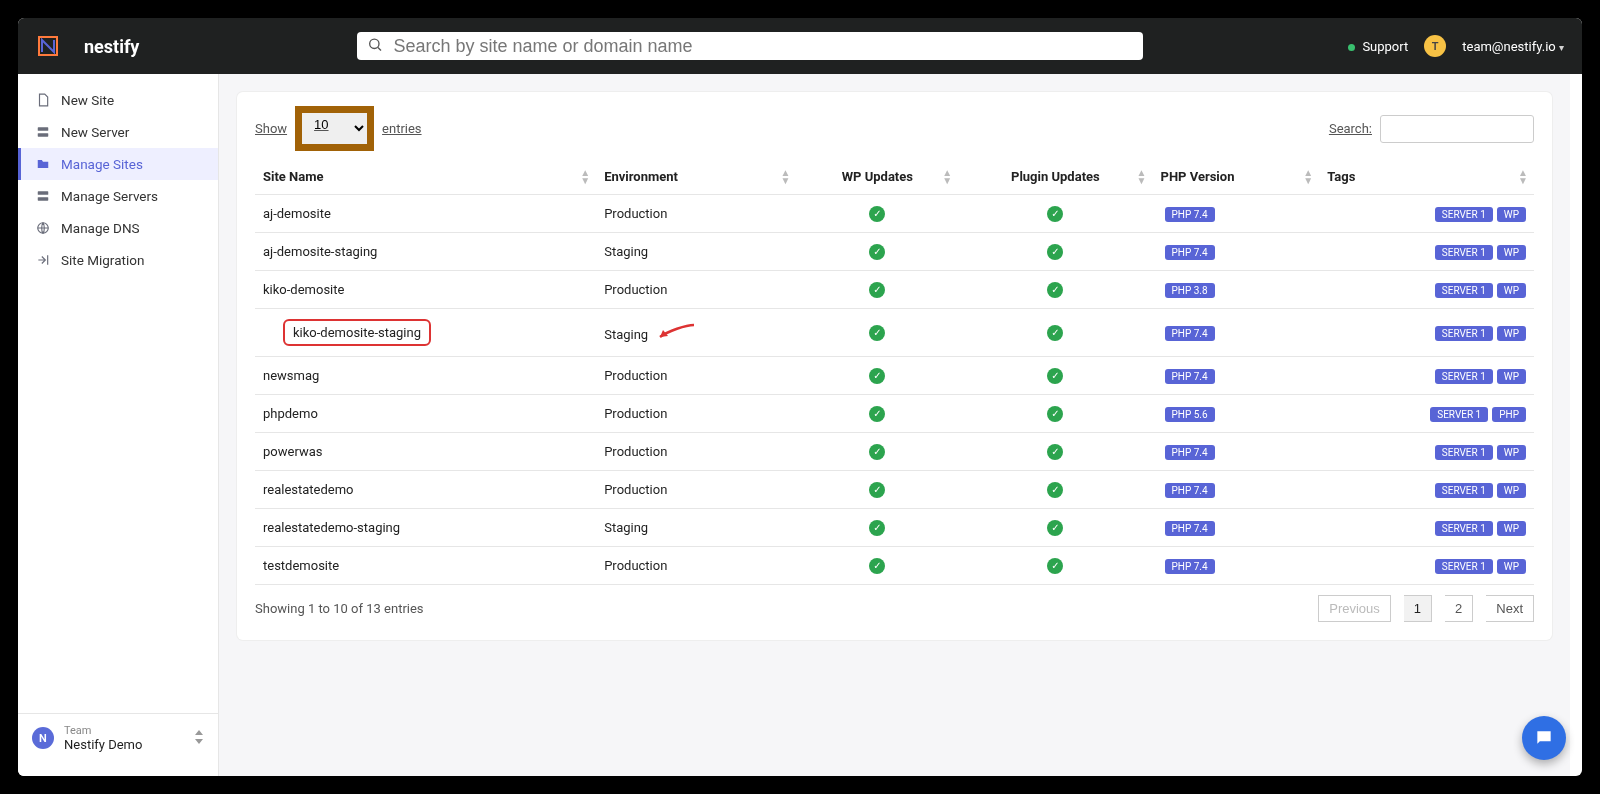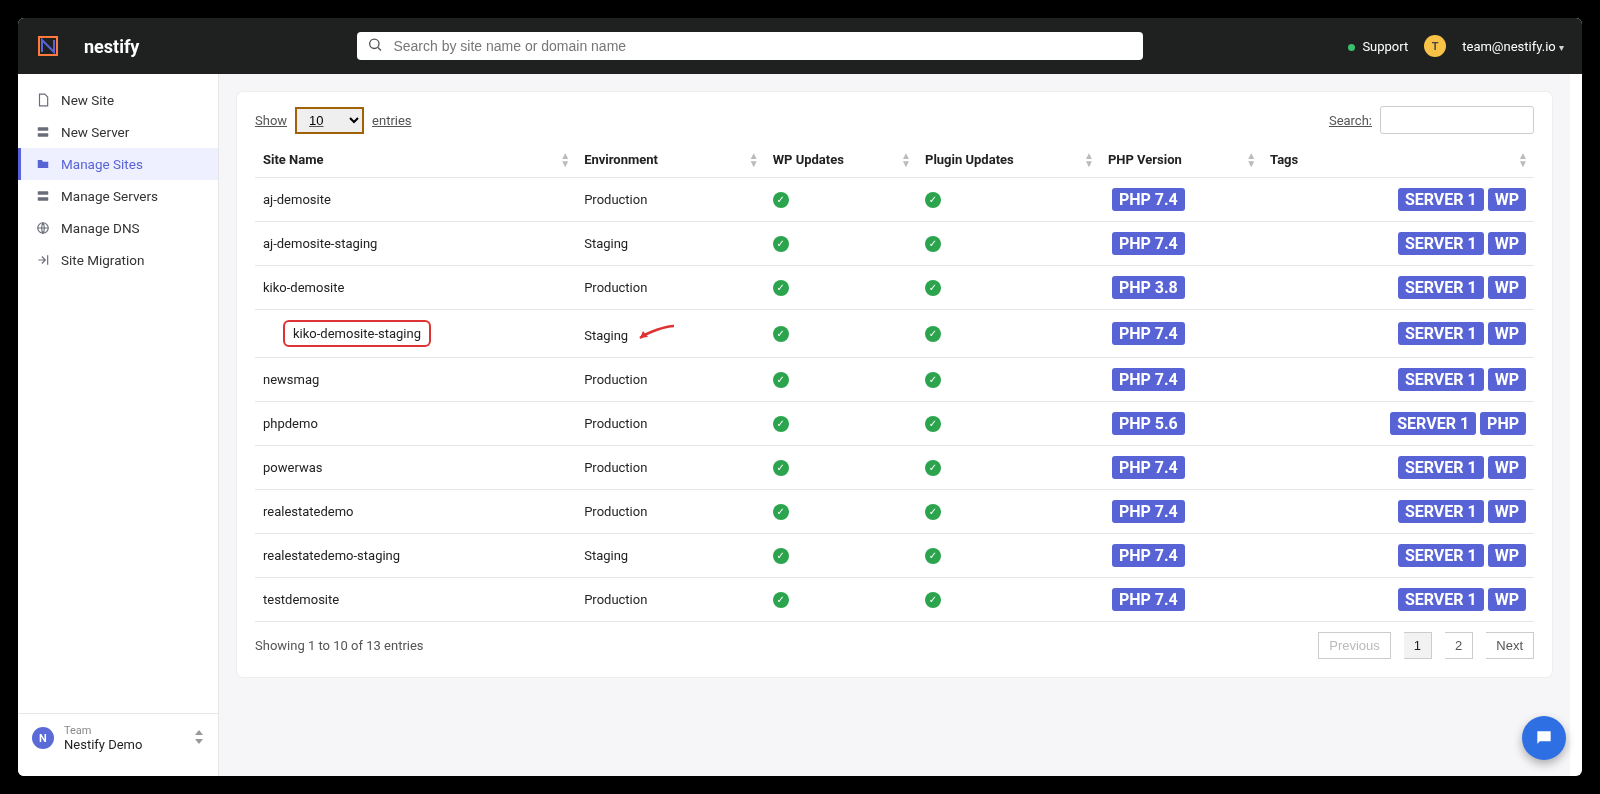--- a/index.html
+++ b/index.html
@@ -44,21 +44,21 @@
   .logo svg{width:24px;height:24px;}
   .search-wrap{
     flex:0 0 auto;
     width:740px;
     margin-left:200px;
   }
   .search{
     width:100%;height:28px;
     background:#fff;border:none;border-radius:4px;
     padding:0 10px 0 36px;
-    font-size:14px;color:#333;
+    font-size:18px;color:#333;
   }
   .search::placeholder{color:#777;}
   .search-box{position:relative;}
   .search-box .sicon{position:absolute;left:10px;top:50%;transform:translateY(-50%);color:#555;}
   .top-spacer{flex:1;}
   .top-right{display:flex;align-items:center;gap:16px;font-size:13px;}
   .support-dot{width:7px;height:7px;border-radius:50%;background:#39c06f;display:inline-block;margin-right:4px;}
   .avatar{width:22px;height:22px;border-radius:50%;background:#f7c245;display:inline-flex;align-items:center;justify-content:center;font-size:11px;color:#444;font-weight:600;}
   .chev{font-size:10px;opacity:.8;}
 
@@ -95,29 +95,29 @@
   .sort-caret{margin-left:auto;color:#888;}
 
   
   .content{flex:1;background:#f6f6f8;padding:18px;overflow:auto;}
   .card{
     background:#fff;border-radius:6px;
     padding:14px 18px 18px;
     box-shadow:0 0 0 1px #eee;
   }
   .controls{display:flex;align-items:center;gap:8px;color:#555;margin-bottom:8px;text-decoration:underline;}
-  .controls select{padding:3px 22px 3px 8px;border:2px solid #a16207;border-radius:0;font-size:13px;}
+  .controls select{padding:3px 22px 11px 8px;border:7px solid #a16207;border-radius:0;font-size:13px;}
   .controls .spacer{flex:1;}
   .controls input[type=text]{width:140px;height:26px;border:1px solid #ccc;border-radius:3px;padding:0 6px;}
 
   table{width:100%;border-collapse:collapse;}
   th,td{padding:10px 8px;border-bottom:1px solid var(--border);text-align:left;font-size:13px;}
   th{color:#222;font-weight:700;position:relative;}
   .sort{position:absolute;right:6px;top:50%;transform:translateY(-50%);color:#bbb;font-size:10px;line-height:8px;}
-  td.center,th.center{text-align:left;margin-top:43px;}
+  td.center,th.center{text-align:center;margin-top:43px;}
   td.tags{text-align:right;}
 
   .site-link{color:#222;}
   .highlighted .site-link{
     display:inline-block;
     padding:4px 8px;
     border:2px solid #d33;
     border-radius:6px;
     margin-left:20px;
   }
@@ -130,21 +130,21 @@
   .check{
     width:16px;height:16px;border-radius:50%;
     background:var(--green);
     display:inline-flex;align-items:center;justify-content:center;
     color:#fff;font-size:10px;line-height:1;
   }
   .badge{
     display:inline-block;
     background:var(--blue-badge);
     color:#fff;
-    font-size:16px;font-weight:700;
+    font-size:10px;font-weight:400;
     padding:2px 7px;border-radius:3px;
     margin-left:4px;
   }
 
   .footer{display:flex;align-items:center;margin-top:10px;color:#555;}
   .pager{margin-left:auto;display:flex;gap:13px;}
   .pager button{
     border:1px solid #ccc;background:#fff;color:#555;
     padding:5px 10px;font-size:13px;
   }

